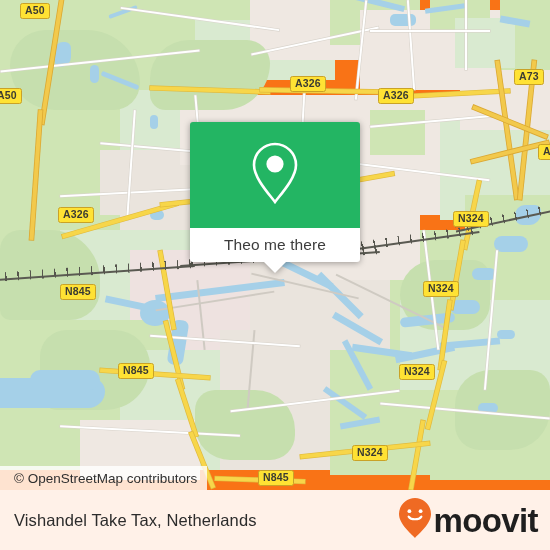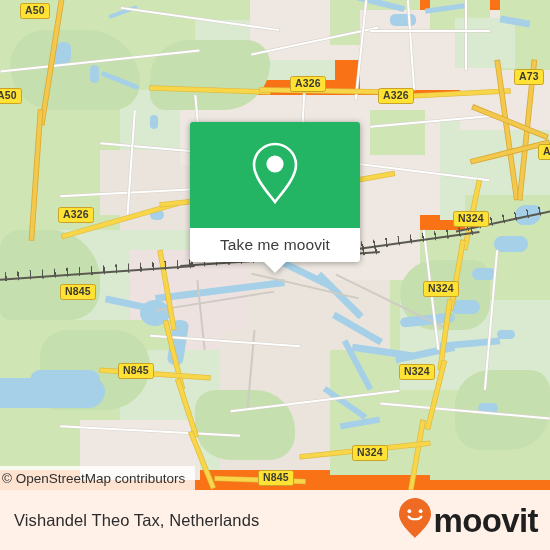--- a/index.html
+++ b/index.html
@@ -85,21 +85,21 @@
     border-left: 11px solid transparent;
     border-right: 11px solid transparent;
     border-top: 11px solid #ffffff;
   }
 
   
   #osm-attrib {
     position: absolute;
     left: 0; top: 466px;
     height: 24px;
-    padding: 0 10px 0 2px;
+    padding: 0 10px 0 14px;
     display: flex; align-items: center;
     background: rgba(255,255,255,0.80);
     font-size: 13.5px;
     color: #2f2f2f;
     z-index: 70;
     white-space: nowrap;
   }
 
   
   #bottombar {
@@ -303,31 +303,31 @@
   <div id="popup">
     <div id="popup-head">
       <span>
         <svg width="52" height="66" viewBox="0 0 52 66" fill="none" aria-hidden="true">
           <path d="M26 4 C14.4 4 5 13.4 5 25 C5 38 20 54 26 62 C32 54 47 38 47 25 C47 13.4 37.6 4 26 4 Z" stroke="#ffffff" stroke-width="2.6" fill="none"></path>
           <circle cx="26" cy="24" r="8.6" fill="#ffffff"></circle>
         </svg>
       </span>
     </div>
     <div id="popup-foot">
-      <span id="popup-foot-label">Take me moovit</span>
+      <span id="popup-foot-label">Theo me there</span>
       <span id="popup-tail"></span>
     </div>
   </div>
 
   <div id="osm-attrib">
     <span>© OpenStreetMap contributors</span>
   </div>
 
   <div id="bottombar">
-    <span id="place-label">Vishandel Theo Tax, Netherlands</span>
+    <span id="place-label">Vishandel Take Tax, Netherlands</span>
     <div id="brand">
       <span>
         <svg width="34" height="42" viewBox="0 0 34 42" aria-hidden="true">
           <path d="M17 1 C8.2 1 1 8.2 1 17 C1 27 13 36.5 17 41 C21 36.5 33 27 33 17 C33 8.2 25.8 1 17 1 Z" fill="#ef6a23"></path>
           <circle cx="11.4" cy="14.2" r="1.9" fill="#ffffff"></circle>
           <circle cx="22.6" cy="14.2" r="1.9" fill="#ffffff"></circle>
           <path d="M10.6 19.6 C13 23.2 21 23.2 23.4 19.6" stroke="#ffffff" stroke-width="2.1" fill="none" stroke-linecap="round"></path>
         </svg>
       </span>
       <span id="brand-word">moovit</span>

